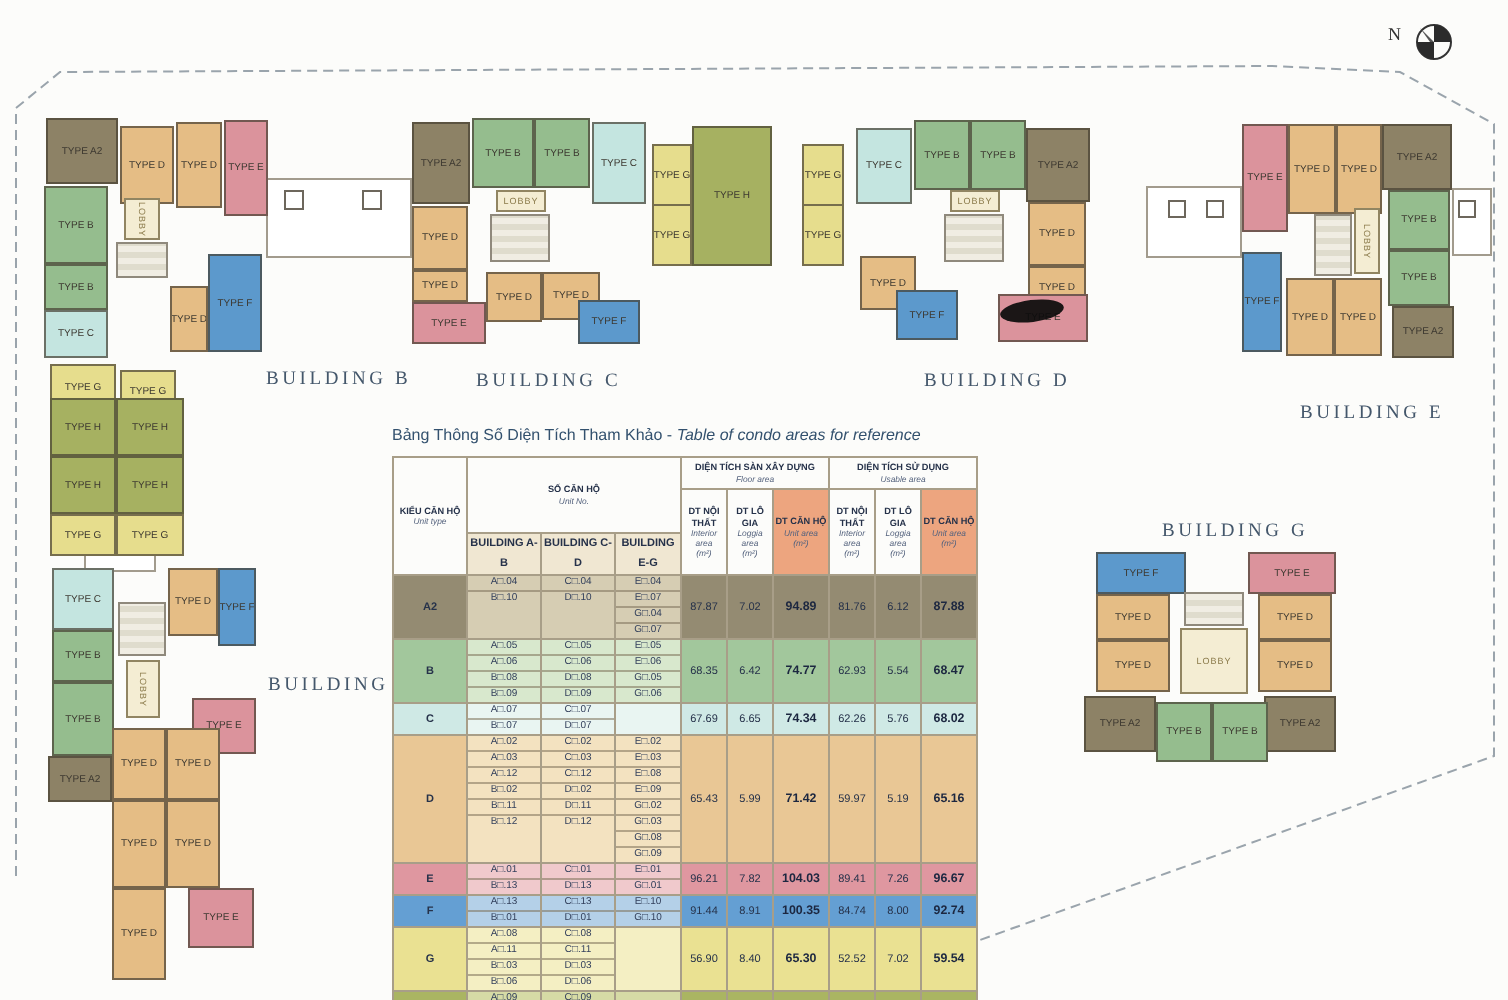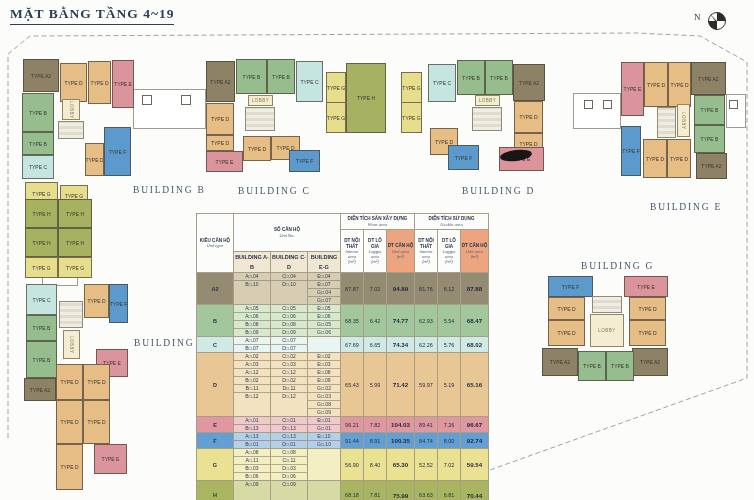--- a/index.html
+++ b/index.html
@@ -53,21 +53,20 @@
 </style>
 </head>
 <body>
 
 <div id="canvas">
 
   <svg id="boundary" width="754" height="500">
     <path d="M 8,438 L 8,54 L 30,36 L 636,33 L 700,36 L 747,62 L 747,378 L 462,480" fill="none" stroke="#9aa4ac" stroke-width="1" stroke-dasharray="5 3"></path>
   </svg>
 
-  <div id="title">MẶT BẰNG TẦNG 4~19</div>
 
   <div id="compass">
     <span class="n">N</span>
     <svg width="26" height="26" style="position:absolute;left:10px;top:0;">
       <circle cx="13" cy="13" r="8.5" fill="none" stroke="#333" stroke-width="1"></circle>
       <path d="M13,13 L13,4.5 A8.5,8.5 0 0 1 21.5,13 Z" fill="#2b2b2b"></path>
       <path d="M13,13 L13,21.5 A8.5,8.5 0 0 1 4.5,13 Z" fill="#2b2b2b"></path>
       <path d="M13,13 L6,6 L11,13 Z" fill="#555"></path>
     </svg>
   </div>
@@ -173,20 +172,21 @@
       <div class="unit" style="left: 578px; top: 351px; width: 28px; height: 30px; background: rgb(149, 189, 142);">TYPE B</div>
       <div class="unit" style="left: 606px; top: 351px; width: 28px; height: 30px; background: rgb(149, 189, 142);">TYPE B</div>
       <div class="core" style="left: 592px; top: 296px; width: 30px; height: 17px;"></div>
       <div class="lobby" style="left: 590px; top: 314px; width: 34px; height: 33px; background: rgb(244, 237, 211);">LOBBY</div>
       <div class="bld-label" style="left: 581px; top: 261px;">BUILDING G</div>
     </div>
 
   <div class="smudge" style="left:500px;top:150px;width:32px;height:11px;"></div>
 
   <div id="areatable-wrap">
+    <p id="table-caption"><span class="vi">Bảng Thông Số Diện Tích Tham Khảo</span><span> - </span><span class="en">Table of condo areas for reference</span></p>
     <table class="areas">
       <colgroup>
         <col style="width:37px">
           <col style="width:37px">
           <col style="width:37px">
           <col style="width:33px">
         <col style="width:23px">
           <col style="width:23px">
           <col style="width:28px">
         <col style="width:23px">

